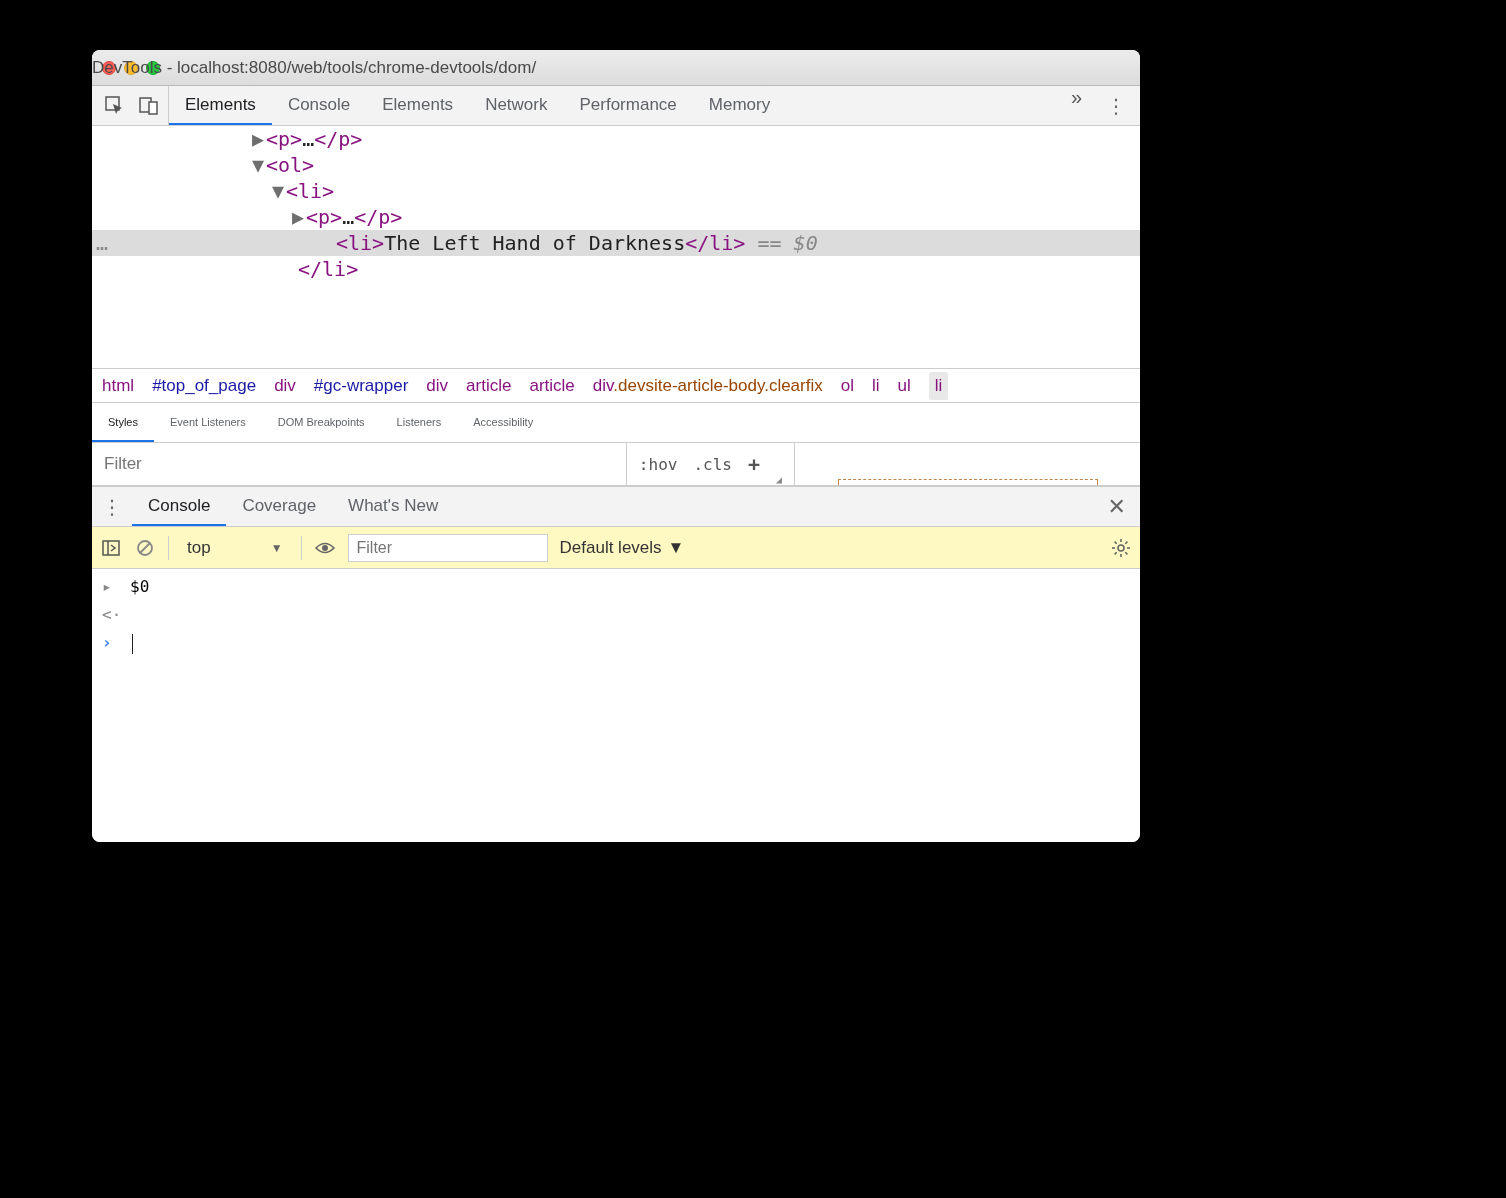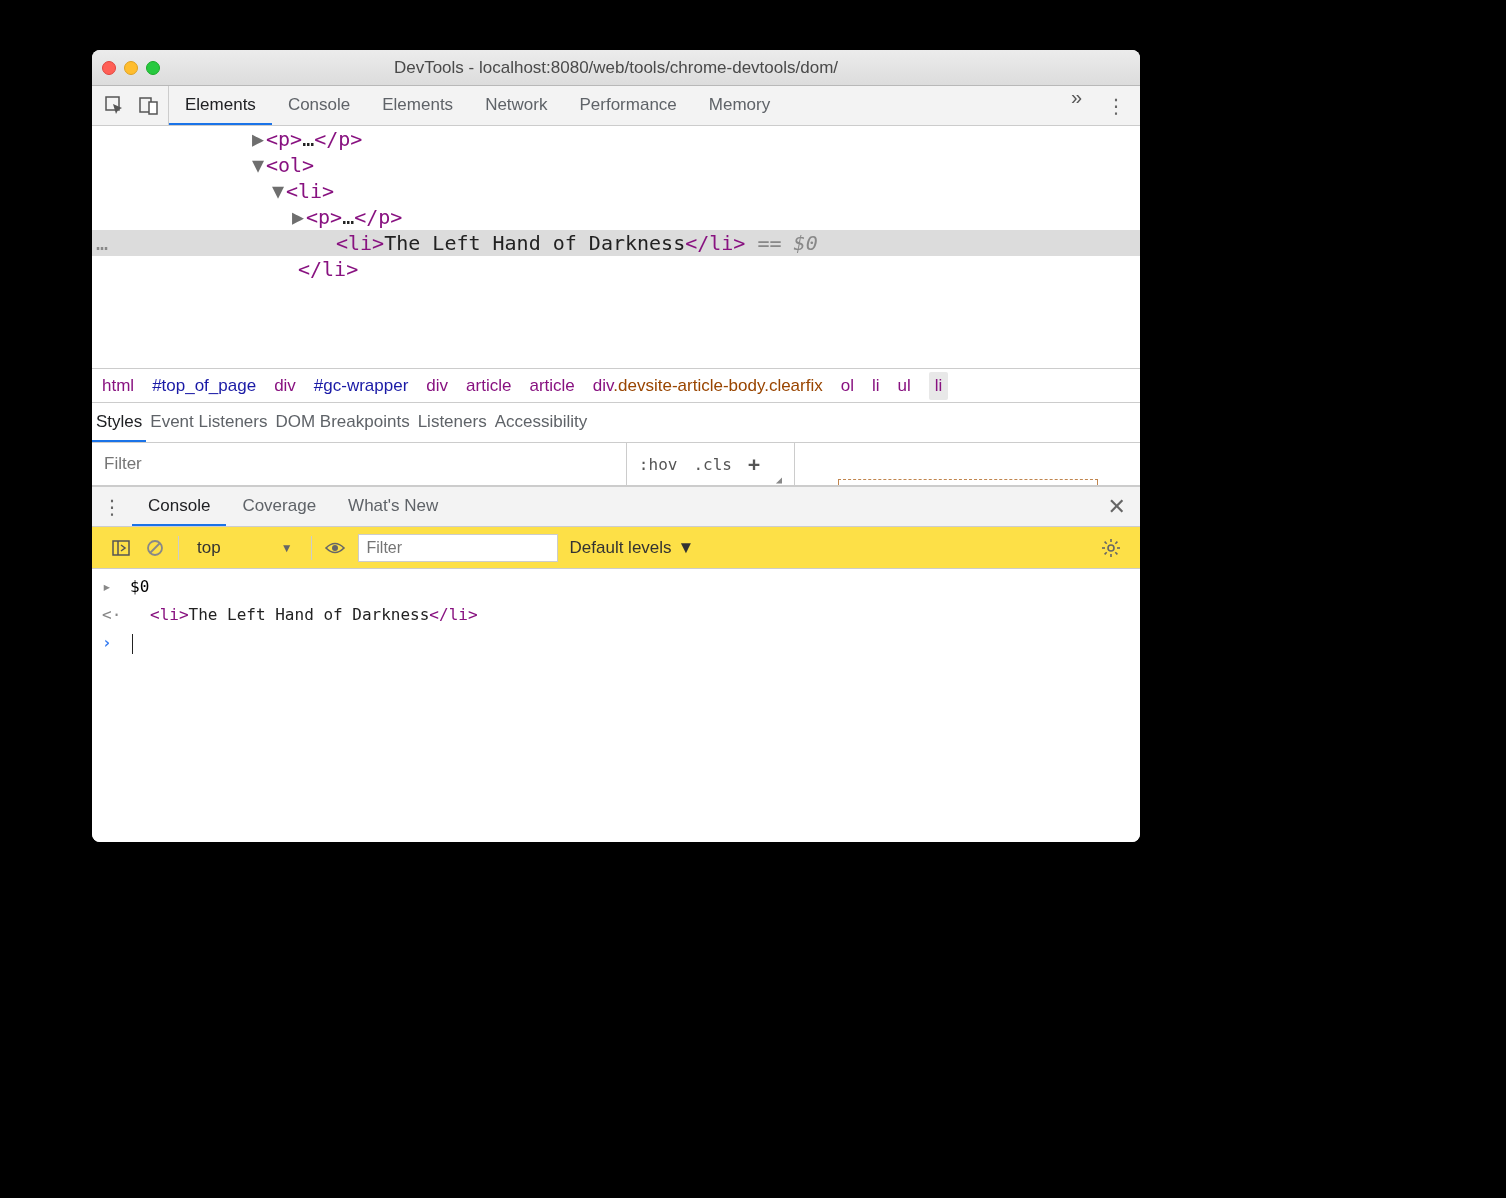--- a/index.html
+++ b/index.html
@@ -34,21 +34,21 @@
     position: relative;
   }
   .traffic { display: flex; gap: 8px; }
   .dot { width: 14px; height: 14px; border-radius: 50%; }
   .dot.red { background: #ff5f56; border: 1px solid #e0443e; }
   .dot.yellow { background: #ffbd2e; border: 1px solid #dea123; }
   .dot.green { background: #27c93f; border: 1px solid #1aab29; }
   .title {
     position: absolute;
     left: 0; right: 0;
-    text-align: center;
+    text-align: left;
     color: #4a4a4a;
     font-size: 17px;
     pointer-events: none;
   }
   .toolbar {
     height: 40px;
     background: #f3f3f3;
     border-bottom: 1px solid #ccc;
     display: flex;
     align-items: stretch;
@@ -101,21 +101,21 @@
   .crumb.id { color: #1a1aa6; }
   .crumb .cls { color: #994500; }
   .crumb.last { background: #e8e8e8; padding: 4px 6px; border-radius: 2px; }
 
   .sidebar-tabs {
     height: 40px;
     border-top: 1px solid #ccc;
     display: flex;
     align-items: stretch;
   }
-  .side-tab { padding: 0 4px; display: flex; align-items: center; font-size: 17px; color: #5f6368; cursor: pointer; border-bottom: 2px solid transparent; }
+  .side-tab { padding: 0 16px; display: flex; align-items: center; font-size: 11px; color: #5f6368; cursor: pointer; border-bottom: 2px solid transparent; }
   .side-tab.active { color: #202124; border-bottom-color: #1a73e8; }
 
   .styles-row {
     height: 44px;
     border-top: 1px solid #ccc;
     border-bottom: 1px solid #ccc;
     display: flex;
     align-items: stretch;
   }
   .filter-input {
@@ -147,25 +147,25 @@
     border-bottom: 1px solid #ccc;
     display: flex;
     align-items: stretch;
   }
   .drawer-left { display: flex; align-items: center; padding: 0 10px; }
   .vdots { font-size: 20px; color: #666; cursor: pointer; }
   .drawer-close { margin-left: auto; padding: 0 14px; display: flex; align-items: center; color: #666; font-size: 22px; cursor: pointer; }
 
   .console-toolbar {
     height: 42px;
-    background: #fde047;
+    background: #fef9c3;
     border-bottom: 1px solid #ccc;
     display: flex;
     align-items: center;
-    padding: 0 18px;
+    padding: 0 8px;
     gap: 12px;
   }
   .ctx-select {
     display: flex; align-items: center; gap: 60px;
     border: none;
     color: #333; font-size: 17px;
     padding: 2px 6px;
     cursor: pointer;
   }
   .ctx-select .dd { color: #666; font-size: 12px; }
@@ -356,21 +356,20 @@
       </div>
     </div>
 
     <div class="console-body" id="console-body">
         <div class="console-row">
           <span class="row-icon">▸</span>
           <div class="row-content"><span>$0</span></div>
         </div>
         <div class="console-row">
           <span class="row-icon">&lt;·</span>
-          <div class="row-content"><span style="padding-left:20px"><span class="tag-bracket">&lt;li&gt;</span><span class="text-node">The Left Hand of Darkness</span><span class="tag-bracket">&lt;/li&gt;</span></span></div>
         </div>
         <div class="console-row">
           <span class="row-icon blue">›</span>
           <div class="row-content"><span class="caret-blink"></span></div>
         </div>
       </div>
   </div>
 
 </div>
 

